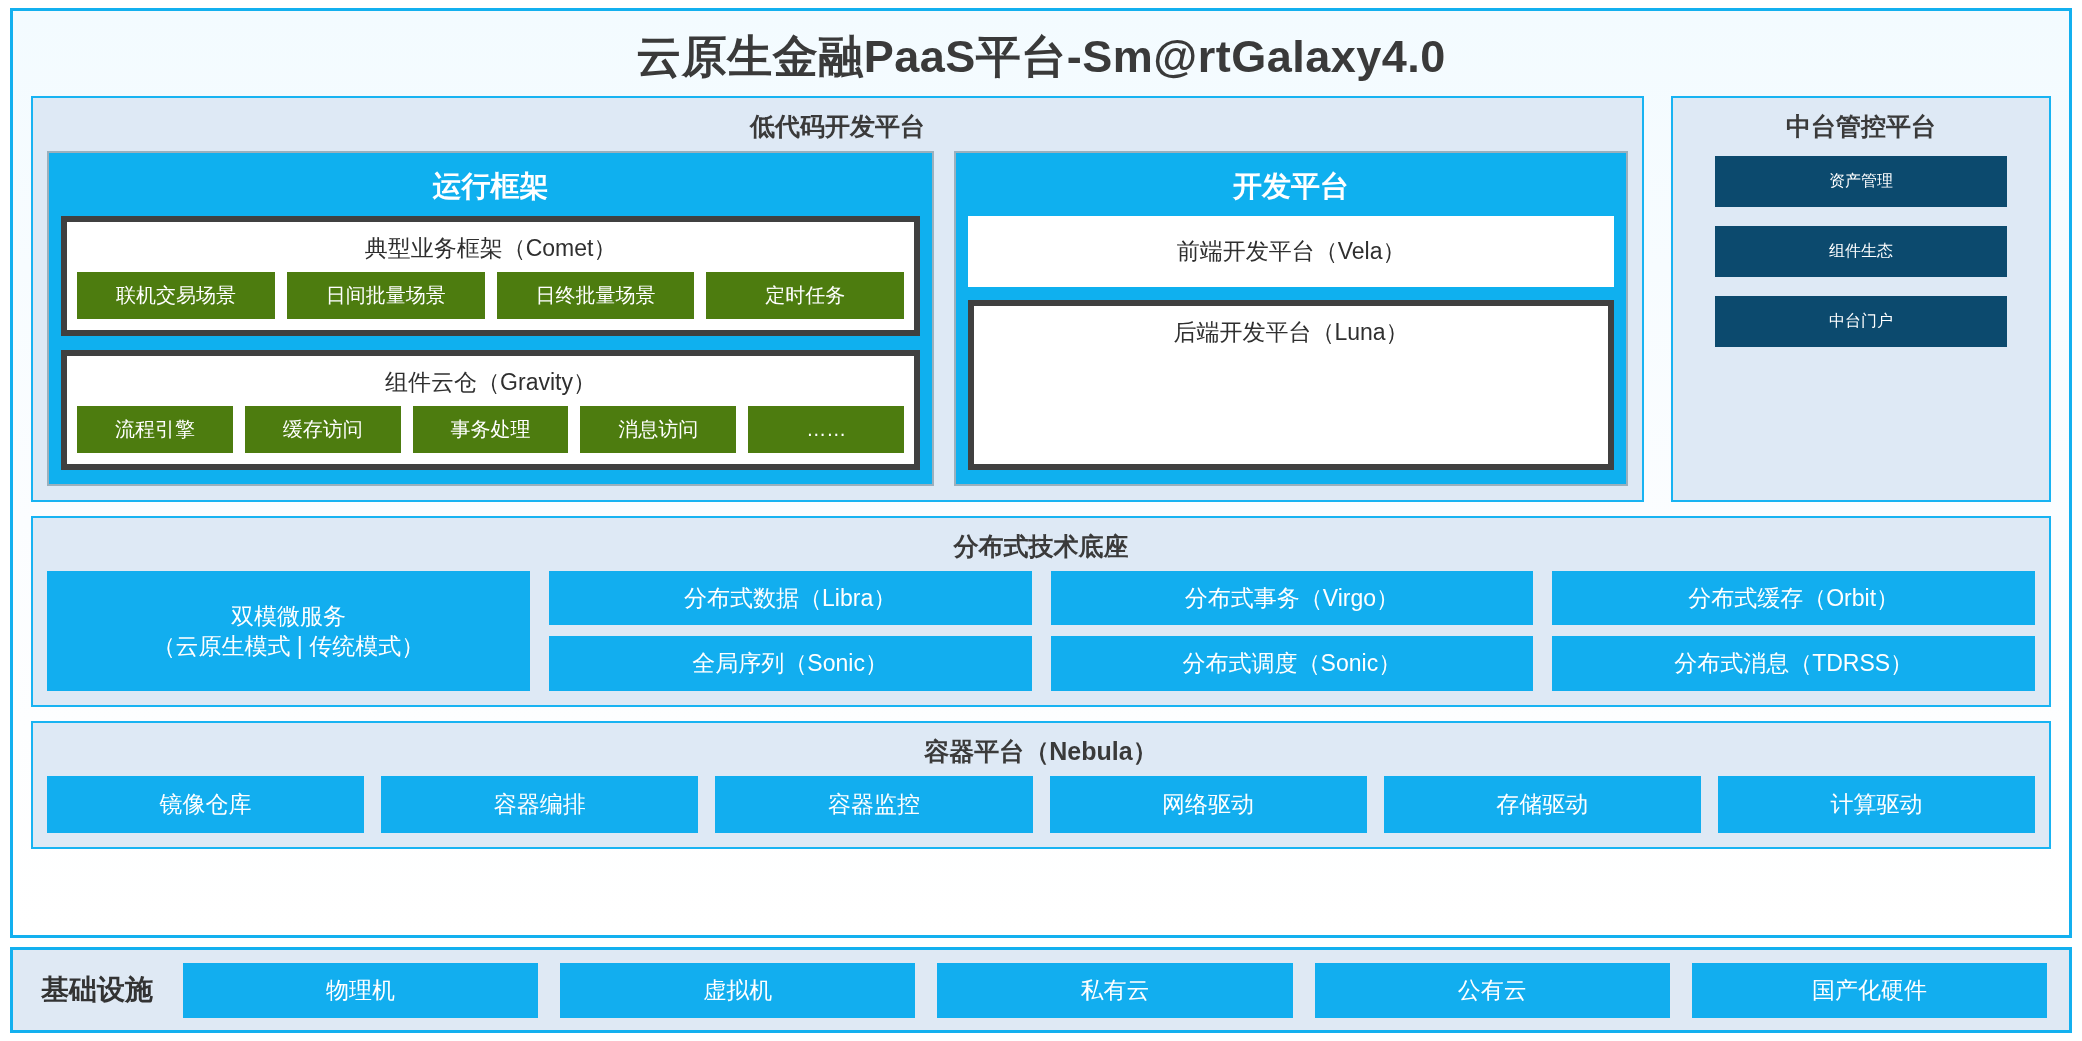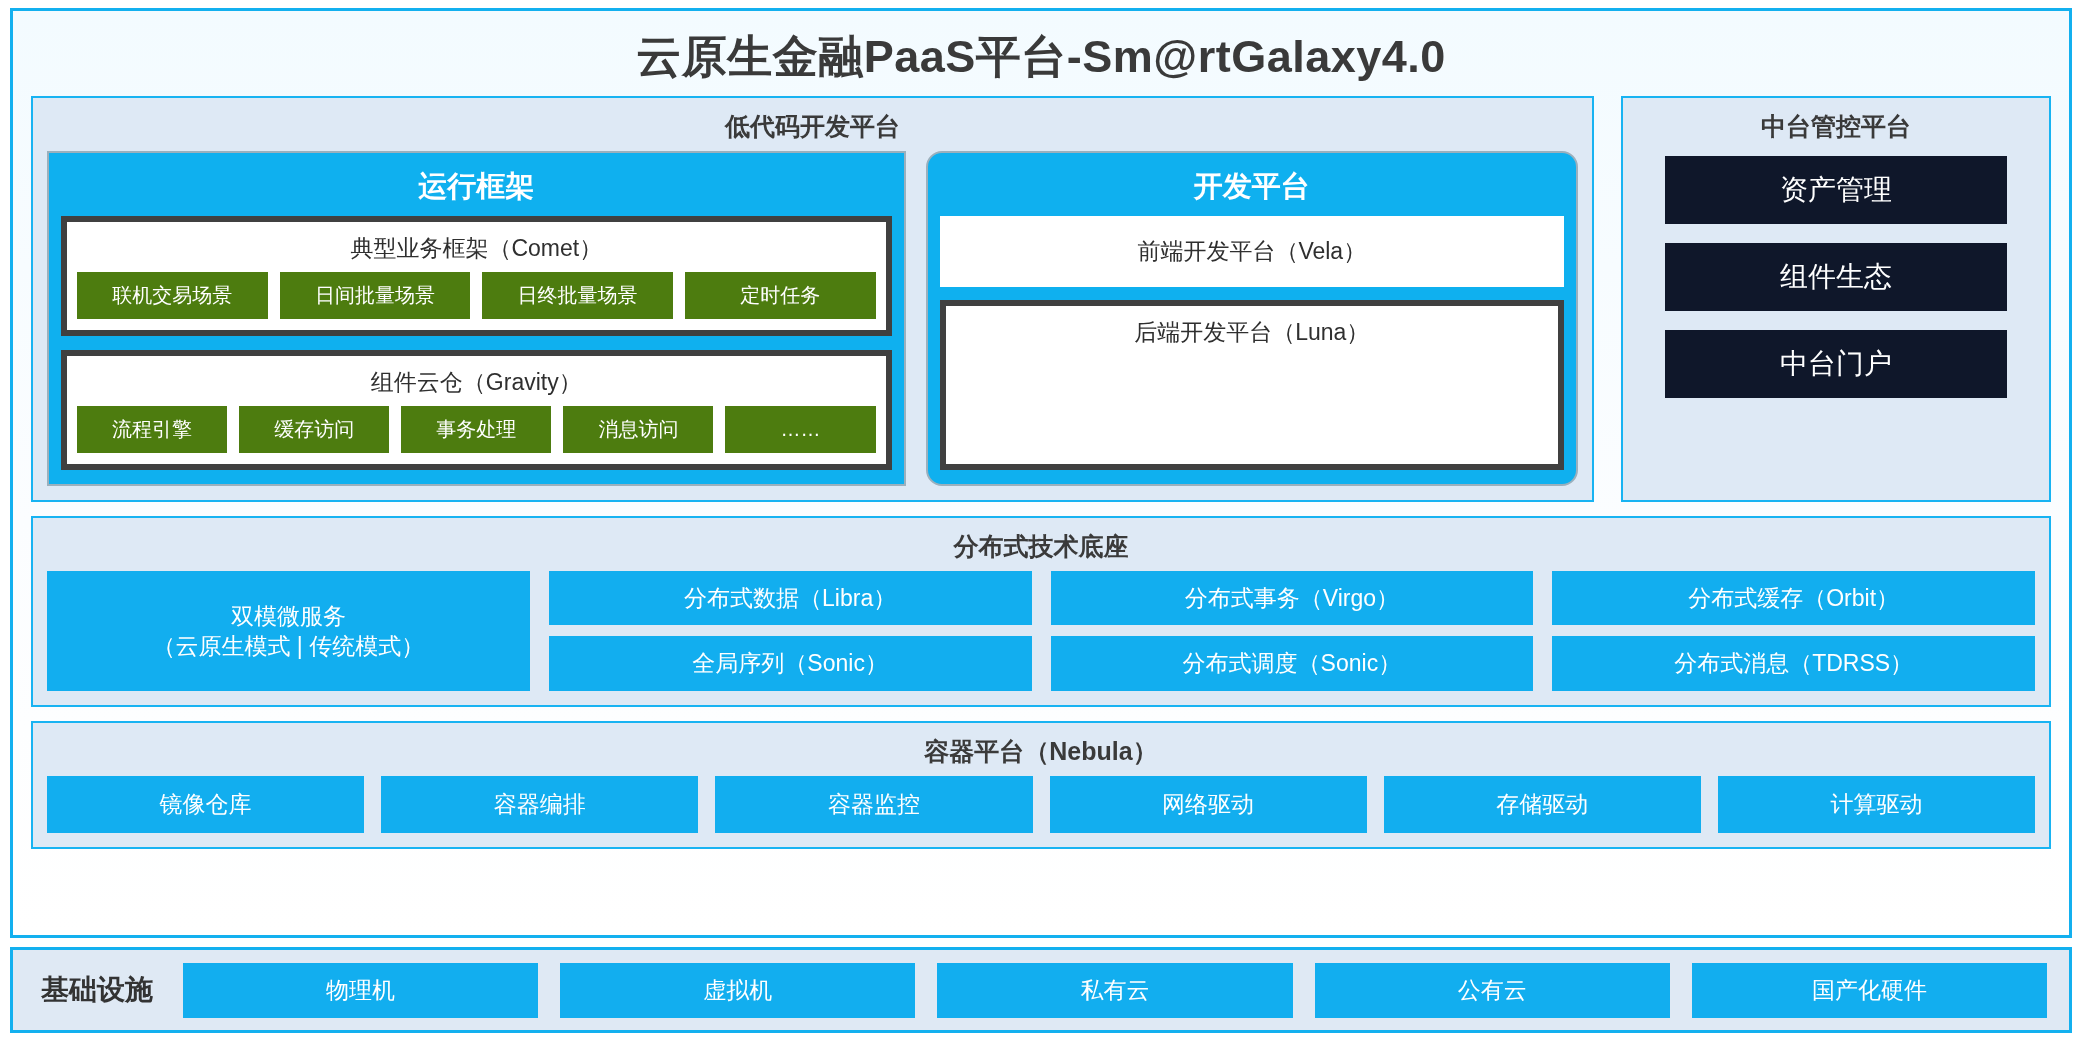--- a/index.html
+++ b/index.html
@@ -56,21 +56,21 @@
     font-size: 25px;
     font-weight: 700;
     color: #3a3a3a;
     line-height: 1.25;
     padding: 3px 0 9px 0;
   }
 
   
   #row-top { display: flex; gap: 27px; }
   #lowcode-panel { flex: 1 1 auto; display: flex; flex-direction: column; }
-  #console-panel { width: 430px; display: flex; flex-direction: column; }
+  #console-panel { width: 380px; display: flex; flex-direction: column; }
 
   #lowcode-cols { display: flex; gap: 20px; flex: 1 1 auto; }
 
   
   .cyan-card {
     background: #0fb0ef;
     border: 2px solid #9bb0bd;
     padding: 10px 12px 14px 12px;
     display: flex;
     flex-direction: column;
@@ -109,44 +109,44 @@
     text-align: center;
     line-height: 1.15;
     padding: 12px 4px;
     display: flex; align-items: center; justify-content: center;
     white-space: nowrap;
   }
   .chip.two-line { flex-direction: column; padding: 8px 4px; }
 
   
   #runtime-card { flex: 1.33 1 0; }
-  #devplat-card { flex: 1 1 0; border-radius: 16px; }
+  #devplat-card { flex: 1 1 0; }
   #runtime-card .white-box + .white-box { margin-top: 14px; }
   #runtime-card .white-box { flex: 1 1 0; }
 
   
   .vela-box {
     background: #ffffff;
     border: 2px solid #ffffff;
     text-align: center;
     font-size: 23px;
     color: #2f2f2f;
     padding: 18px 0;
     margin-bottom: 13px;
   }
   #luna-box { flex: 1 1 auto; }
 
   
   #console-panel .sect-title { padding-bottom: 14px; }
   .console-items { display: flex; flex-direction: column; gap: 19px; padding: 0 28px 6px 28px; }
   .console-item {
-    background: #0f172a;
-    color: #ffffff;
-    text-align: center;
-    font-size: 28px;
+    background: #0c4a6e;
+    color: #ffffff;
+    text-align: center;
+    font-size: 16px;
     padding: 15px 12px;
   }
 
   
   #dist-grid { display: flex; gap: 19px; align-items: stretch; }
   .dist-col { flex: 1 1 0; display: flex; flex-direction: column; gap: 11px; }
   .dist-col.wide { flex: 1 1 0; }
   .dist-cell {
     background: #12aeef;
     color: #ffffff;

